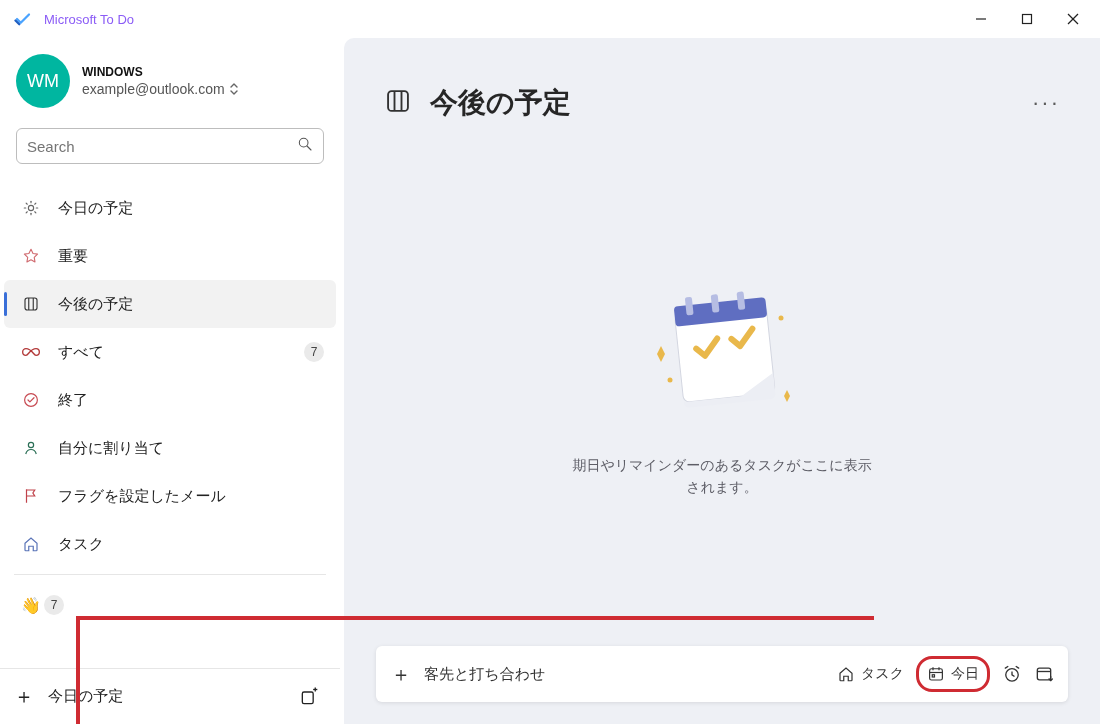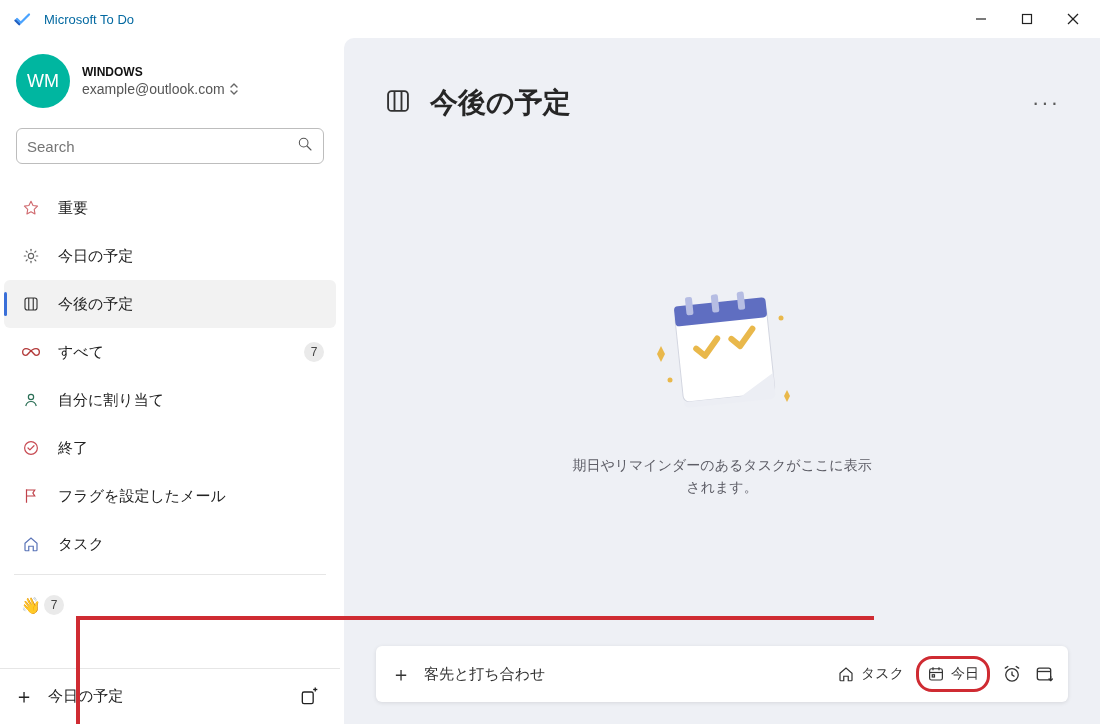--- a/index.html
+++ b/index.html
@@ -1,19 +1,19 @@
 <!DOCTYPE html>
 <html><head>
 <meta charset="utf-8">
 <style>
   * { box-sizing: border-box; margin: 0; padding: 0; font-family: "Segoe UI", "Yu Gothic UI", sans-serif; }
   body { width: 1100px; height: 724px; overflow: hidden; background: #fff; }
   .titlebar { display: flex; align-items: center; height: 38px; padding: 0 4px 0 12px; }
   .titlebar .tb-icon { width: 22px; display: flex; align-items: center; justify-content: center; }
-  .titlebar .tb-title { font-size: 13px; color: #0369a1; margin-left: 10px; }
+  .titlebar .tb-title { font-size: 13px; color: #8b5cf6; margin-left: 10px; }
   .titlebar .tb-spacer { flex: 1; }
   .tb-btn { width: 46px; height: 38px; display: flex; align-items: center; justify-content: center; }
   .tb-btn svg { stroke: #222; }
   .app { display: flex; height: calc(724px - 38px); }
   .sidebar { width: 340px; display: flex; flex-direction: column; background: #fff; padding-top: 16px; }
   .profile { display: flex; align-items: center; padding: 0 16px 12px 16px; }
   .avatar { width: 54px; height: 54px; border-radius: 50%; background: #00b6a0; color: #fff; display: flex; align-items: center; justify-content: center; font-size: 18px; font-weight: 400; }
   .profile-text { margin-left: 12px; }
   .profile-name { font-size: 12px; font-weight: 600; color: #111; }
   .profile-email { font-size: 14px; color: #555; margin-top: 2px; display: flex; align-items: center; gap: 4px; }
@@ -110,44 +110,44 @@
               <circle cx="10" cy="10" r="6.5" stroke="#555" stroke-width="1.6"></circle>
               <line x1="15" y1="15" x2="21" y2="21" stroke="#555" stroke-width="1.6" stroke-linecap="round"></line>
             </svg>
         </span>
       </div>
     </div>
 
     <div class="nav">
       <div class="nav-item">
         <span class="nav-icon">
-            <svg width="18" height="18" viewBox="0 0 24 24" fill="none" stroke="#d06a6f" stroke-width="1.5" stroke-linejoin="round">
-              <path d="M12 3l2.7 5.6 6 .9-4.4 4.3 1 6.1L12 17l-5.4 2.9 1-6.1L3.2 9.5l6-.9L12 3z"></path>
-            </svg>
-          </span>
-        <span class="nav-label">重要</span>
-      </div>
-      <div class="nav-item">
-        <span class="nav-icon">
             <svg width="18" height="18" viewBox="0 0 24 24" fill="none" stroke="#666" stroke-width="1.5">
               <circle cx="12" cy="12" r="3.5"></circle>
               <g stroke-linecap="round">
                 <line x1="12" y1="3" x2="12" y2="5"></line>
                 <line x1="12" y1="19" x2="12" y2="21"></line>
                 <line x1="3" y1="12" x2="5" y2="12"></line>
                 <line x1="19" y1="12" x2="21" y2="12"></line>
                 <line x1="5.5" y1="5.5" x2="7" y2="7"></line>
                 <line x1="17" y1="17" x2="18.5" y2="18.5"></line>
                 <line x1="5.5" y1="18.5" x2="7" y2="17"></line>
                 <line x1="17" y1="7" x2="18.5" y2="5.5"></line>
               </g>
             </svg>
           </span>
         <span class="nav-label">今日の予定</span>
       </div>
+      <div class="nav-item">
+        <span class="nav-icon">
+            <svg width="18" height="18" viewBox="0 0 24 24" fill="none" stroke="#d06a6f" stroke-width="1.5" stroke-linejoin="round">
+              <path d="M12 3l2.7 5.6 6 .9-4.4 4.3 1 6.1L12 17l-5.4 2.9 1-6.1L3.2 9.5l6-.9L12 3z"></path>
+            </svg>
+          </span>
+        <span class="nav-label">重要</span>
+      </div>
       <div class="nav-item selected">
         <span class="nav-icon">
             <svg width="18" height="18" viewBox="0 0 24 24" fill="none" stroke="#333" stroke-width="1.5">
               <rect x="4" y="4" width="16" height="16" rx="3"></rect>
               <line x1="9" y1="4" x2="9" y2="20"></line>
               <line x1="15" y1="4" x2="15" y2="20"></line>
             </svg>
           </span>
         <span class="nav-label">今後の予定</span>
       </div>
@@ -155,35 +155,35 @@
         <span class="nav-icon">
             <svg width="20" height="18" viewBox="0 0 24 12" fill="none" stroke="#b23838" stroke-width="1.6">
               <path d="M6 2c-2.5 0-4 1.8-4 4s1.5 4 4 4c3 0 5-8 12-8 2.5 0 4 1.8 4 4s-1.5 4-4 4c-3 0-5-8-12-8z"></path>
             </svg>
           </span>
         <span class="nav-label">すべて</span>
         <span class="nav-badge">7</span>
       </div>
       <div class="nav-item">
         <span class="nav-icon">
+            <svg width="18" height="18" viewBox="0 0 24 24" fill="none" stroke="#c74a52" stroke-width="1.6">
+              <circle cx="12" cy="12" r="8.5"></circle>
+              <path d="M8 12l2.5 2.5L16 9" stroke-linecap="round" stroke-linejoin="round"></path>
+            </svg>
+          </span>
+        <span class="nav-label">終了</span>
+      </div>
+      <div class="nav-item">
+        <span class="nav-icon">
             <svg width="18" height="18" viewBox="0 0 24 24" fill="none" stroke="#2b6f56" stroke-width="1.6">
               <circle cx="12" cy="8" r="3.5"></circle>
               <path d="M5 20c1-4 4-6 7-6s6 2 7 6"></path>
             </svg>
           </span>
         <span class="nav-label">自分に割り当て</span>
-      </div>
-      <div class="nav-item">
-        <span class="nav-icon">
-            <svg width="18" height="18" viewBox="0 0 24 24" fill="none" stroke="#c74a52" stroke-width="1.6">
-              <circle cx="12" cy="12" r="8.5"></circle>
-              <path d="M8 12l2.5 2.5L16 9" stroke-linecap="round" stroke-linejoin="round"></path>
-            </svg>
-          </span>
-        <span class="nav-label">終了</span>
       </div>
       <div class="nav-item">
         <span class="nav-icon">
             <svg width="18" height="18" viewBox="0 0 24 24" fill="none" stroke="#c0424a" stroke-width="1.6">
               <path d="M6 3v18M6 4h11l-2.5 4L17 12H6"></path>
             </svg>
           </span>
         <span class="nav-label">フラグを設定したメール</span>
       </div>
       <div class="nav-item">

